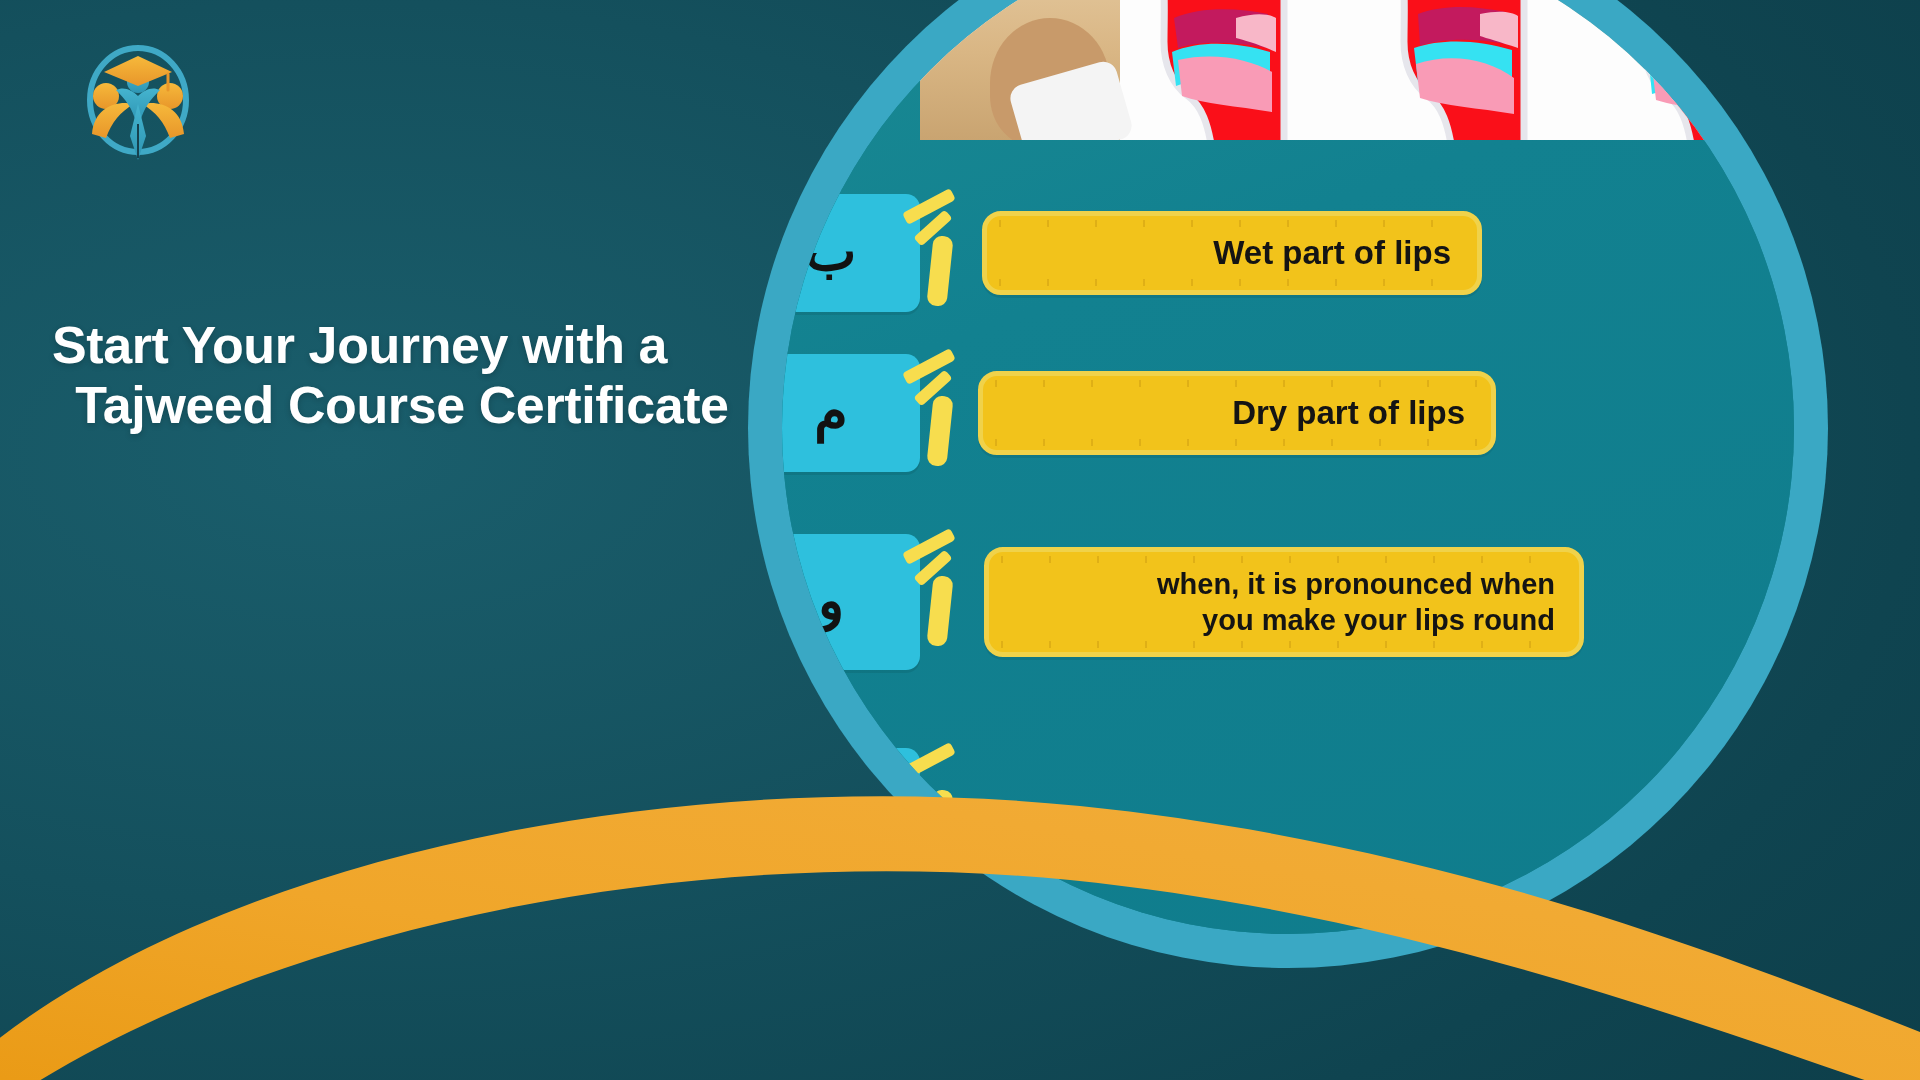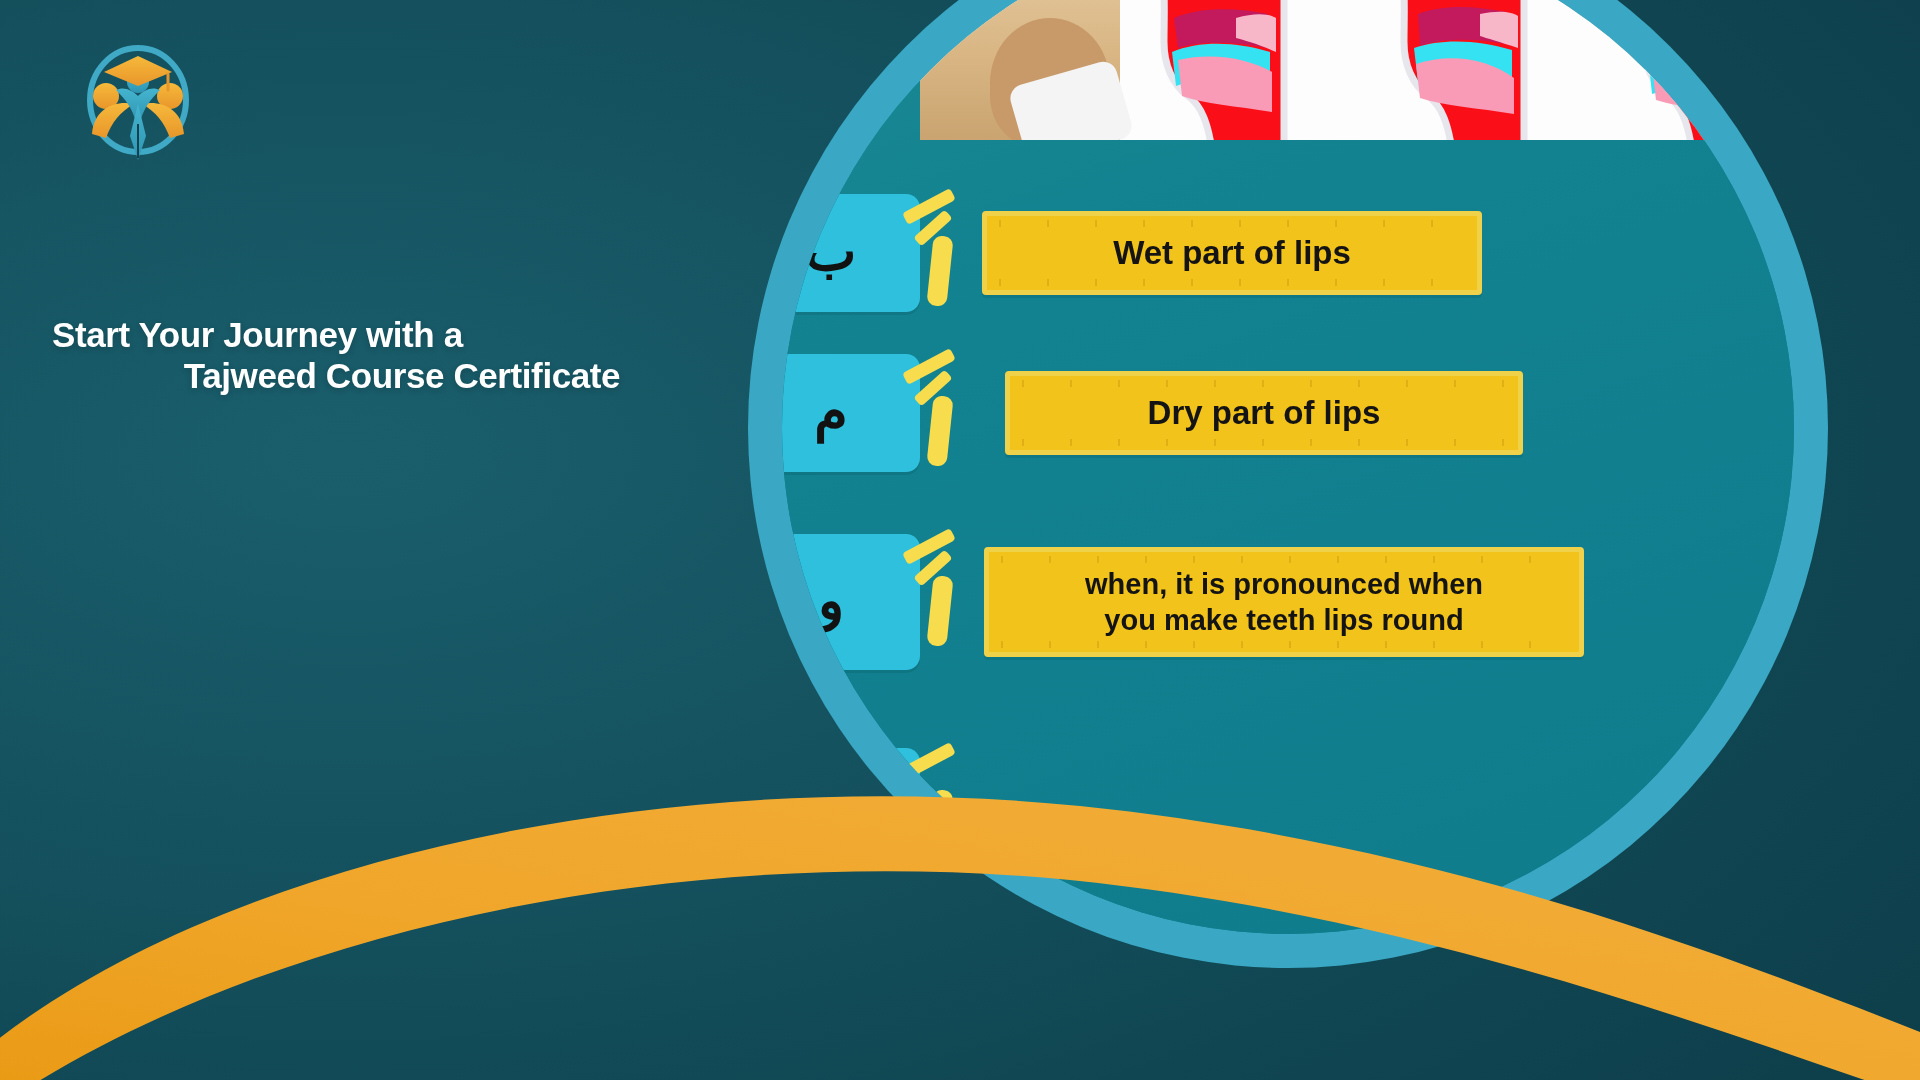--- a/index.html
+++ b/index.html
@@ -26,21 +26,21 @@
   }
   .logo-wrap svg { width:100%; height:100%; display:block; }
 
   
   .headline {
     position:absolute;
     left:52px; top:315px;
     width:700px;
     z-index:30;
     color:#ffffff;
-    font-size:35px;
+    font-size:52px;
     font-weight:bold;
     line-height:1.16;
     letter-spacing:-0.4px;
     text-shadow:0 2px 6px rgba(0,0,0,.20);
   }
   .headline .l2 { display:block;text-align:center; }
 
   
   .circle-stage {
     position:absolute;
@@ -133,27 +133,27 @@
   }
   .sp-r1 { right:-36px; top:6px;  width:54px; height:13px; transform:rotate(-28deg); }
   .sp-r2 { right:-34px; top:28px; width:42px; height:12px; transform:rotate(-42deg); }
   .sp-r3 { right:-30px; top:42px; width:20px; height:70px; border-radius:9px; transform:rotate(6deg); }
 
   
   .def-label {
     position:relative;
     background:#f2c31b;
     border:5px solid #f0d24a;
-    border-radius:4px;
+    border-radius:19px;
     padding:16px 26px;
     color:#141414;
     font-size:33px;
     font-weight:bold;
     line-height:1.25;
-    text-align:center;
+    text-align:right;
     box-shadow:0 3px 0 rgba(0,0,0,.07);
   }
   .def-label.two-line { font-size:29px; padding:14px 24px; }
   .def-label .tick-row {
     position:absolute; left:12px; right:12px; height:7px;
     background:repeating-linear-gradient(90deg,
       rgba(180,130,10,.30) 0 2px, transparent 2px 48px);
   }
   .def-label .tick-top { top:4px; }
   .def-label .tick-bot { bottom:4px; }
@@ -270,39 +270,39 @@
 
           <div class="card-row" style="left:12px; top:432px;">
             <div class="letter-card">
               <span class="glyph">م</span>
 
               <span class="spark sp-r1"></span>
               <span class="spark sp-r2"></span>
               <span class="spark sp-r3"></span>
 
             </div>
-            <div class="def-label" style="margin-left:85px; width:518px;">
+            <div class="def-label" style="margin-left:58px; width:518px;">
               <span class="tick-row tick-top"></span>
               <span>Dry part of lips</span>
               <span class="tick-row tick-bot"></span>
             </div>
           </div>
 
           <div class="card-row" style="left:12px; top:612px;">
             <div class="letter-card" style="height:136px;">
               <span class="glyph">و</span>
 
               <span class="spark sp-r1"></span>
               <span class="spark sp-r2"></span>
               <span class="spark sp-r3"></span>
             </div>
             <div class="def-label two-line" style="margin-left:64px; width:600px;">
               <span class="tick-row tick-top"></span>
               <span>when, it is pronounced when</span><br>
-              <span>you make teeth lips round</span>
+              <span>you make your lips round</span>
               <span class="tick-row tick-bot"></span>
             </div>
           </div>
 
           <div class="card-row" style="left:12px; top:826px;">
             <div class="letter-card">
               <span class="glyph">ف</span>
 
               <span class="spark sp-r1"></span>
               <span class="spark sp-r3"></span>

